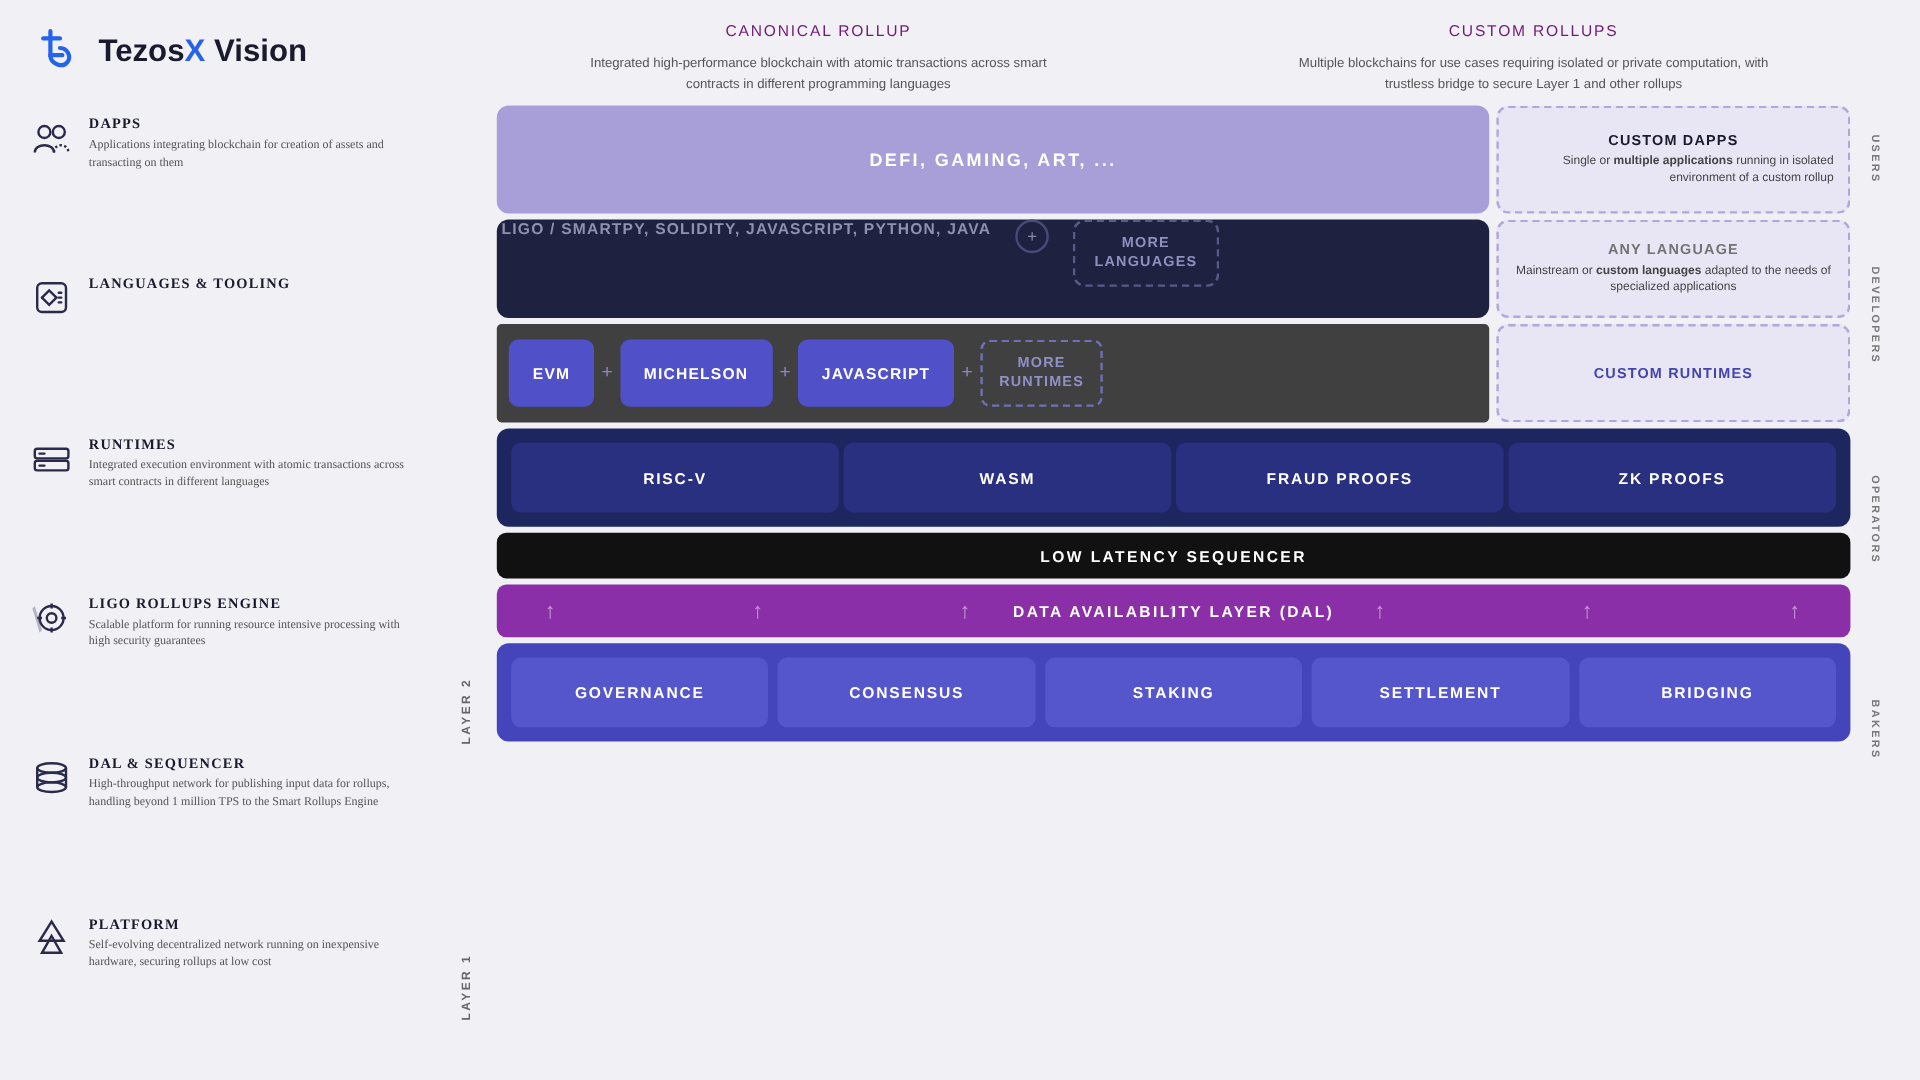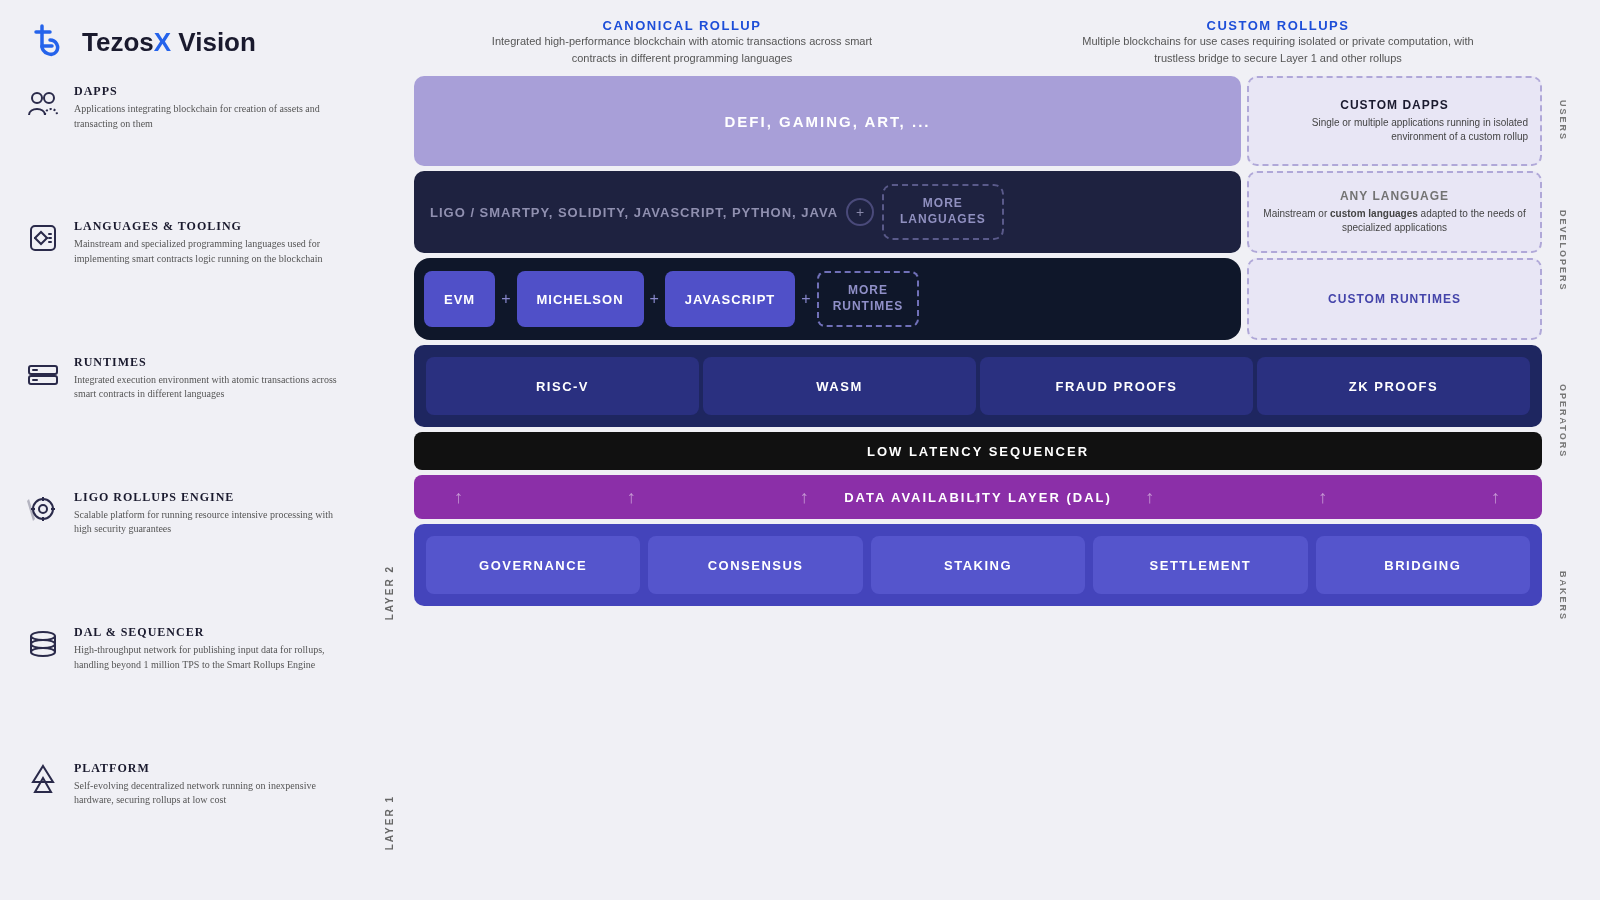--- a/index.html
+++ b/index.html
@@ -47,24 +47,24 @@
       padding-left: 80px;
     }
 
     .header-col {
       text-align: center;
       max-width: 420px;
     }
 
     .header-col-title {
       font-size: 13px;
-      font-weight: 700;
+      font-weight: 400;
       letter-spacing: 1.5px;
-      color: #1d4ed8;
-      margin-bottom: 0;
+      color: #701a75;
+      margin-bottom: 12px;
     }
 
     .header-col-desc {
       font-size: 11px;
       color: #555;
       line-height: 1.5;
     }
 
     
     .main {
@@ -181,32 +181,31 @@
       margin-bottom: 4px;
     }
 
     .block-custom-dapps .block-desc {
       font-size: 10px;
       color: #444;
       line-height: 1.4;
     }
 
     .block-custom-dapps .block-desc strong {
-      font-weight: 400;
+      font-weight: 700;
     }
 
     
     .block-languages-main {
       background: #1e2240;
       border-radius: 10px;
       height: 100%;
       display: flex;
-      align-items: center;
-      padding: 0 16px;
-      gap: 8px;
+      padding: 0 4px;
+      gap: 20px;
       flex: 1;
     }
 
     .lang-text {
       font-size: 13px;
       font-weight: 600;
       letter-spacing: 1px;
       color: #9090b0;
     }
 
@@ -270,22 +269,22 @@
       color: #444;
       line-height: 1.4;
     }
 
     .block-any-language .block-desc strong {
       font-weight: 700;
     }
 
     
     .runtimes-main {
-      background: #0f172a;
-      border-radius: 16px;
+      background: #404040;
+      border-radius: 4px;
       height: 100%;
       display: flex;
       align-items: center;
       padding: 0 10px;
       gap: 6px;
       flex: 1;
     }
 
     .runtime-block {
       background: #5050c8;
@@ -590,21 +589,20 @@
             <rect x="6" y="6" width="24" height="24" rx="4" stroke="#2a2a4a" stroke-width="2" fill="none"></rect>
             <path d="M10 18 L16 12 L22 18" stroke="#2a2a4a" stroke-width="2" stroke-linecap="round"></path>
             <path d="M10 18 L16 24 L22 18" stroke="#2a2a4a" stroke-width="2" stroke-linecap="round"></path>
             <path d="M24 14 L26 14" stroke="#2a2a4a" stroke-width="2" stroke-linecap="round"></path>
             <path d="M24 18 L26 18" stroke="#2a2a4a" stroke-width="2" stroke-linecap="round"></path>
             <path d="M24 22 L26 22" stroke="#2a2a4a" stroke-width="2" stroke-linecap="round"></path>
           </svg>
         </div>
         <div class="sidebar-text">
           <div class="sidebar-title">LANGUAGES &amp; TOOLING</div>
-          <div class="sidebar-desc">Mainstream and specialized programming languages used for implementing smart contracts logic running on the blockchain</div>
         </div>
       </div>
 
       <div class="sidebar-item">
         <div class="sidebar-icon">
           <svg width="36" height="36" viewBox="0 0 36 36" fill="none">
             <rect x="4" y="10" width="28" height="8" rx="2" stroke="#2a2a4a" stroke-width="2" fill="none"></rect>
             <rect x="4" y="20" width="28" height="8" rx="2" stroke="#2a2a4a" stroke-width="2" fill="none"></rect>
             <line x1="8" y1="14" x2="12" y2="14" stroke="#2a2a4a" stroke-width="2" stroke-linecap="round"></line>
             <line x1="8" y1="24" x2="12" y2="24" stroke="#2a2a4a" stroke-width="2" stroke-linecap="round"></line>

